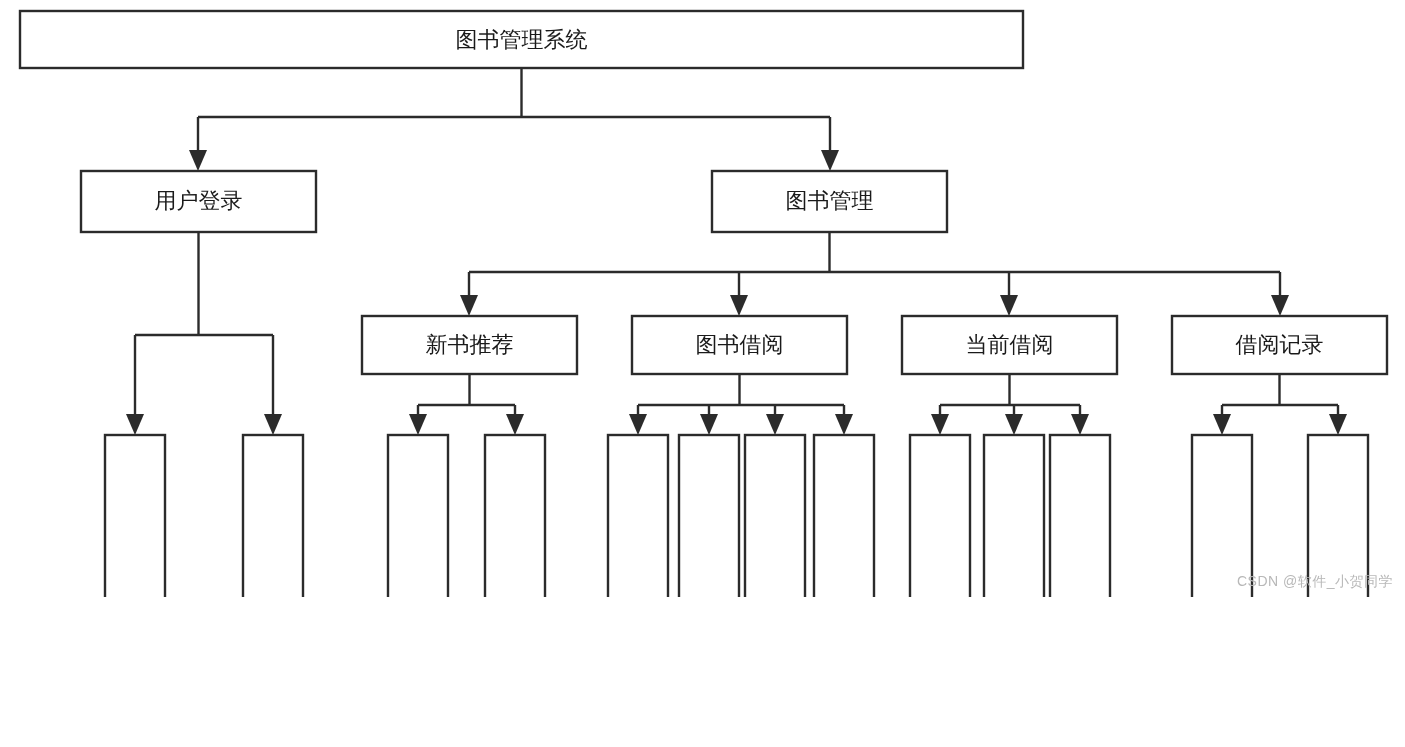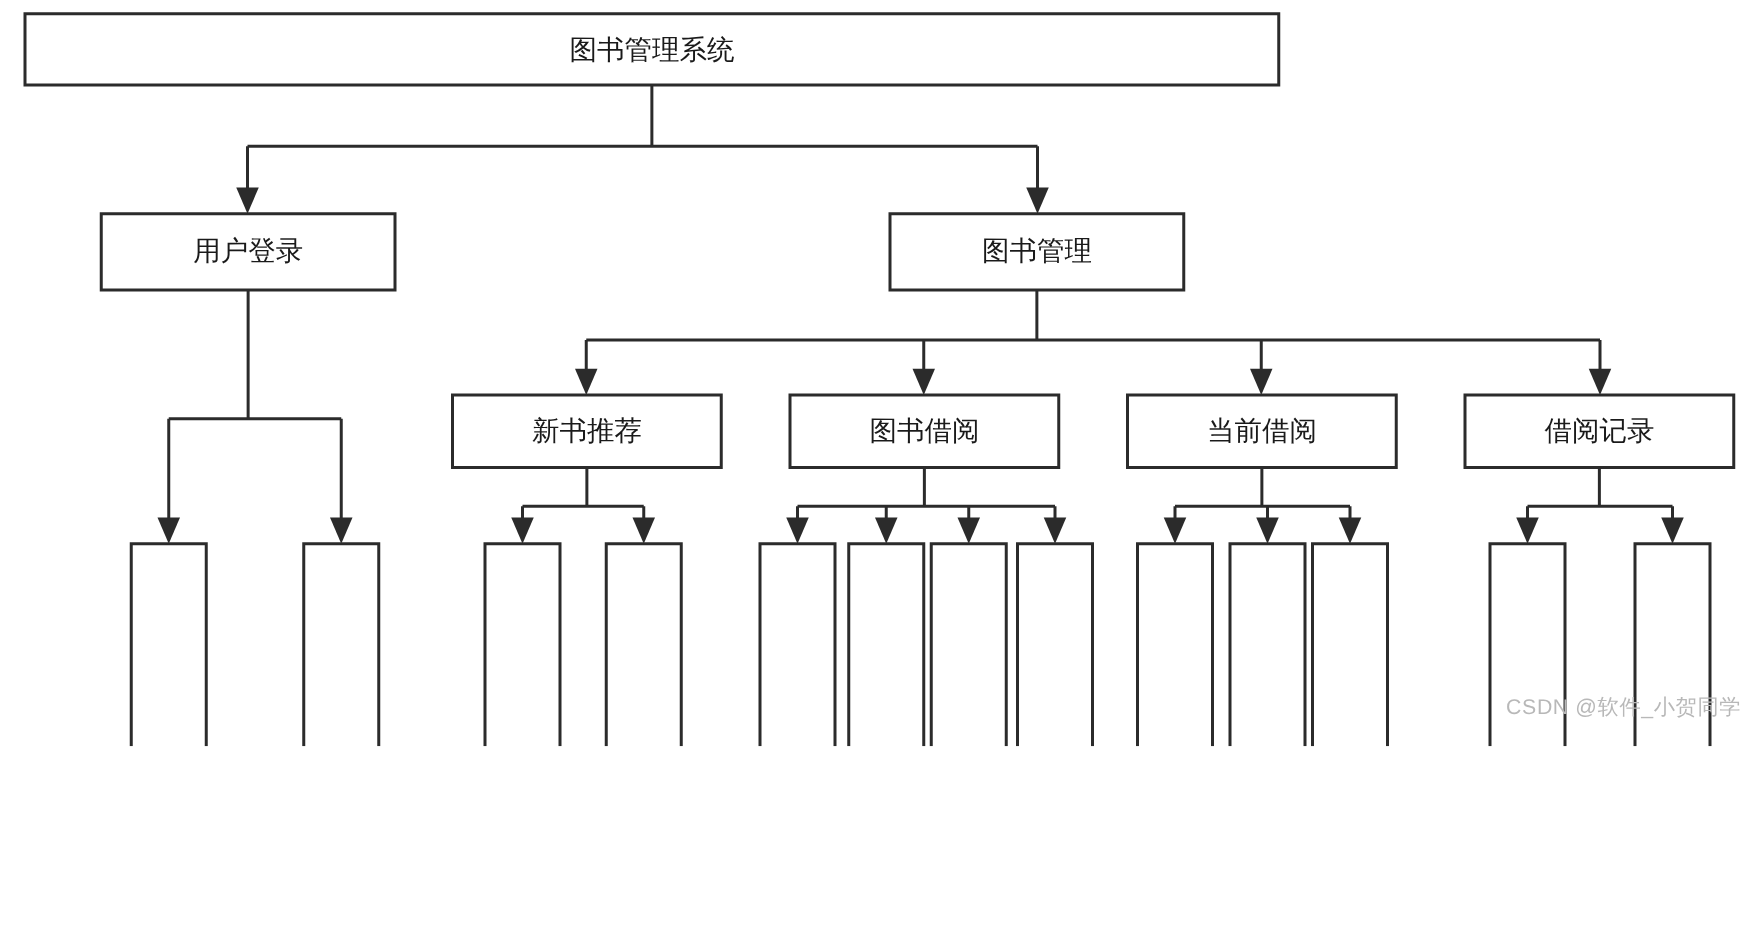--- a/index.html
+++ b/index.html
@@ -58,23 +58,23 @@
     color: #1a1a1a;
     white-space: nowrap;
     display: flex;
     align-items: flex-start;
     justify-content: center;
     pointer-events: none;
   }
   .watermark {
     position: absolute;
     right: 12px;
-    bottom: 20px;
-    font-family: "Liberation Sans", "DejaVu Sans", sans-serif;
-    font-size: 17px;
+    bottom: 6px;
+    font-family: "Liberation Sans", "DejaVu Sans", sans-serif;
+    font-size: 14px;
     color: #b8b8b8;
     letter-spacing: 0.5px;
     white-space: nowrap;
     text-align: right;
   }
 </style>
 </head>
 <body>
 
 <div id="diagram-root">

